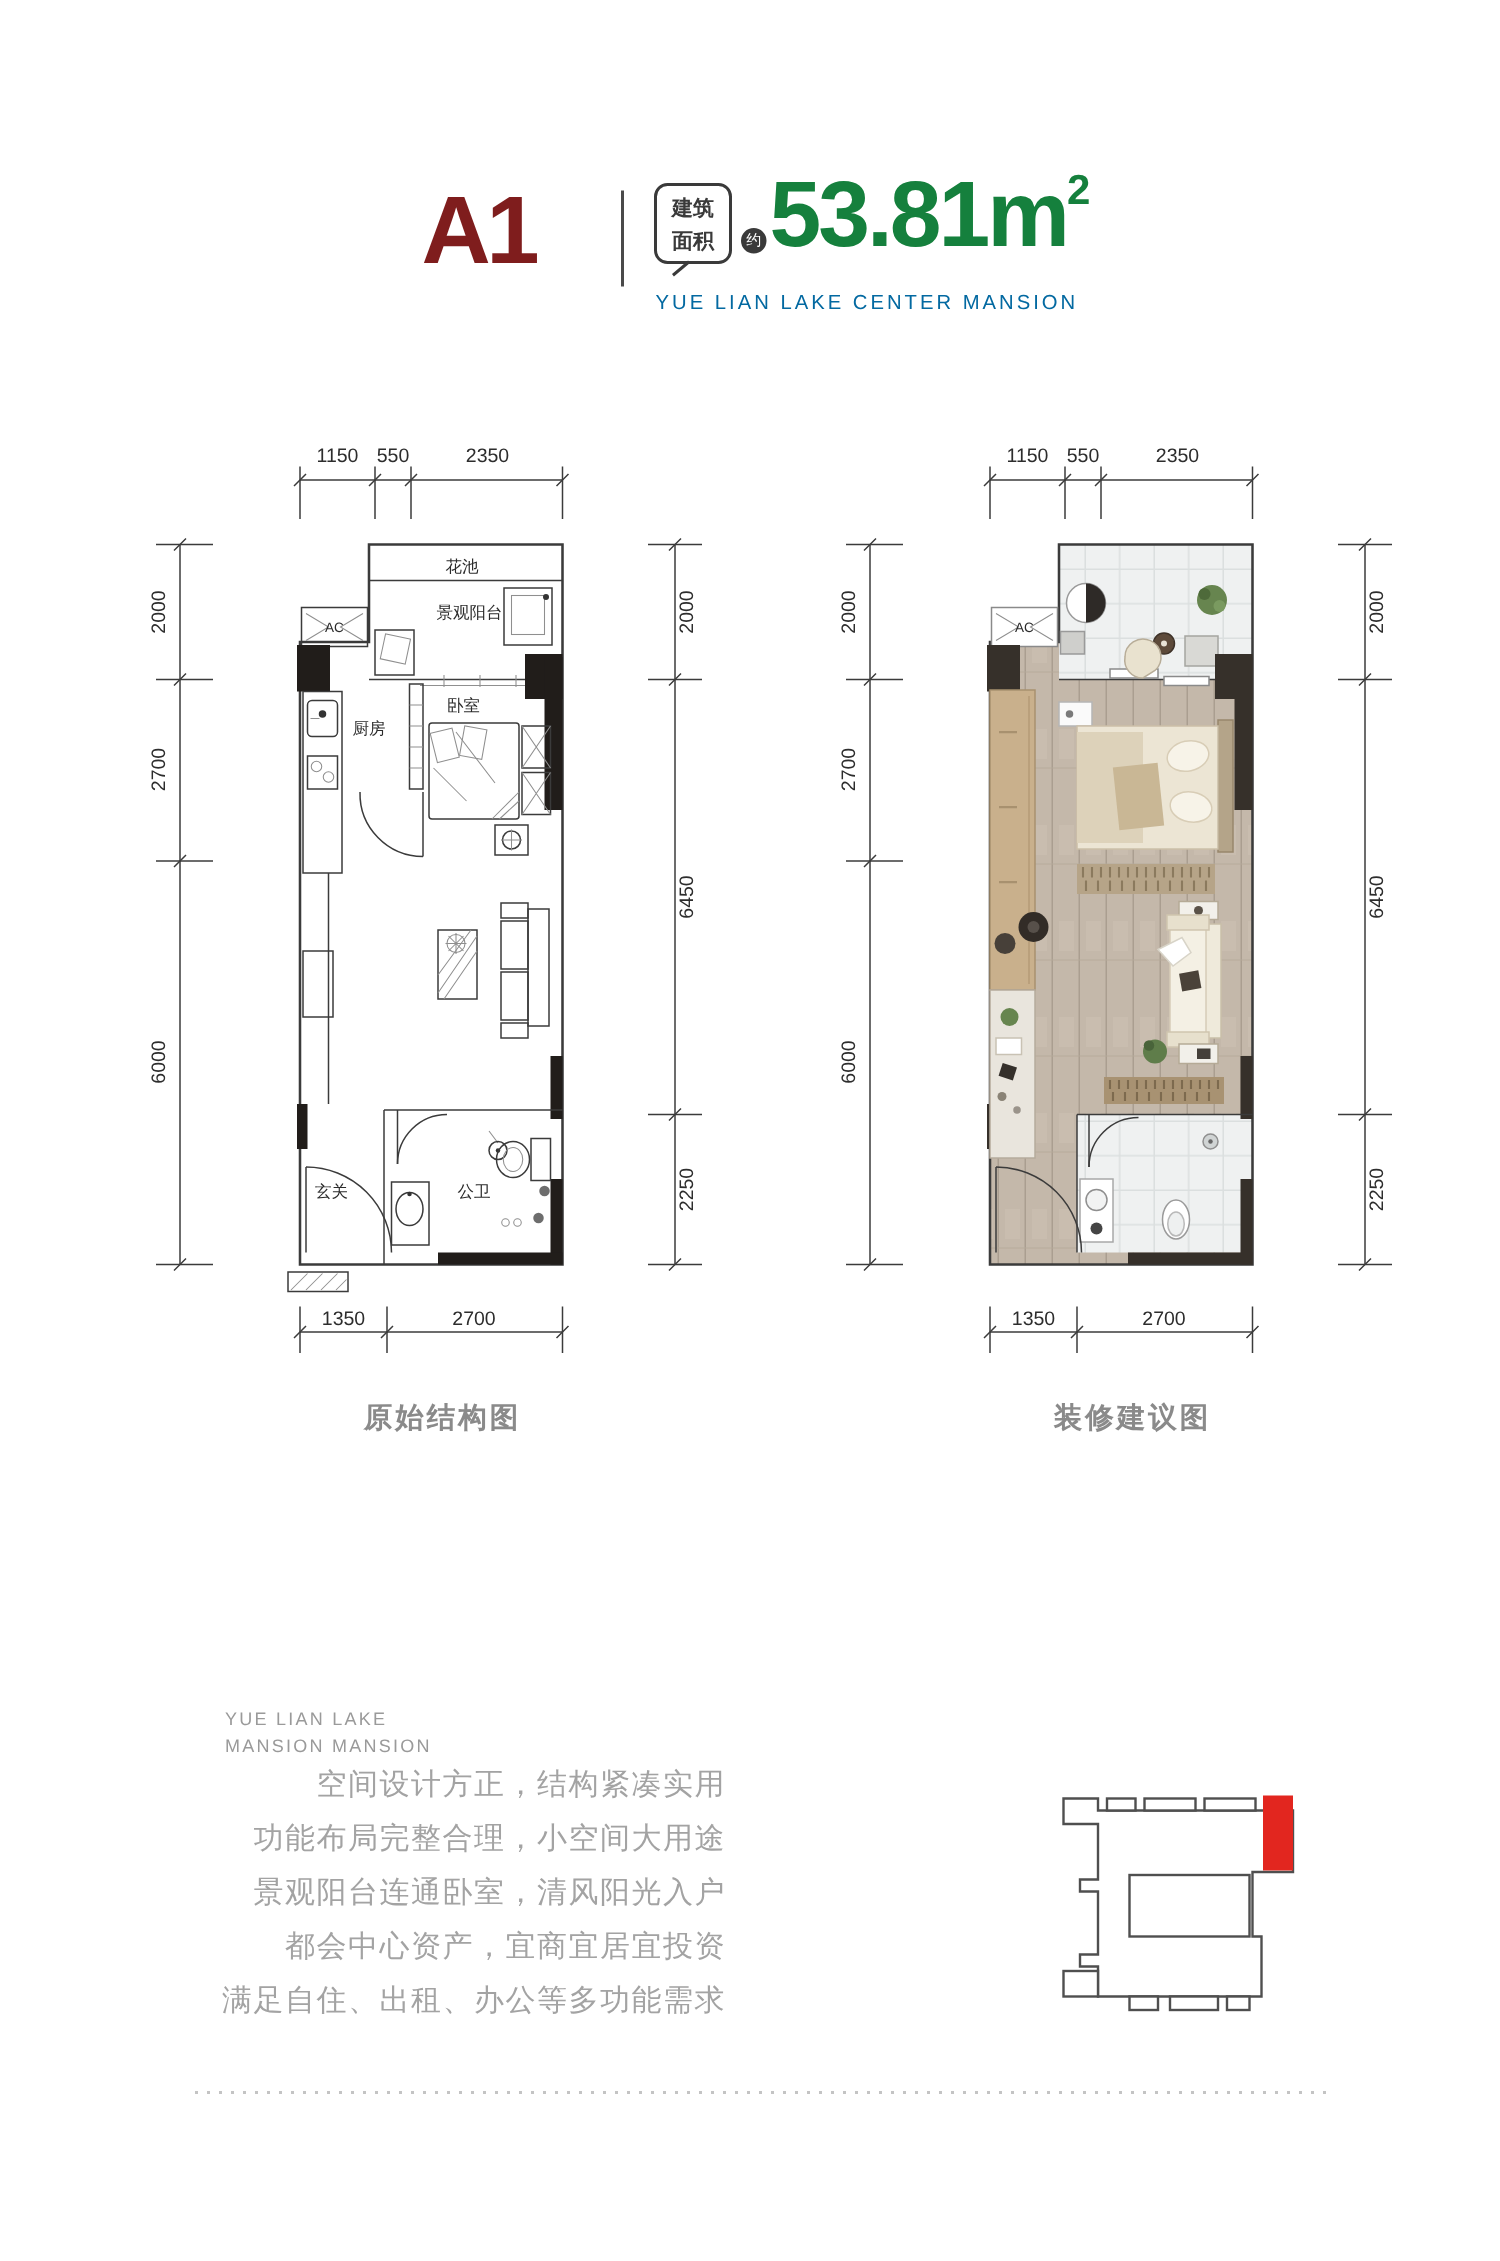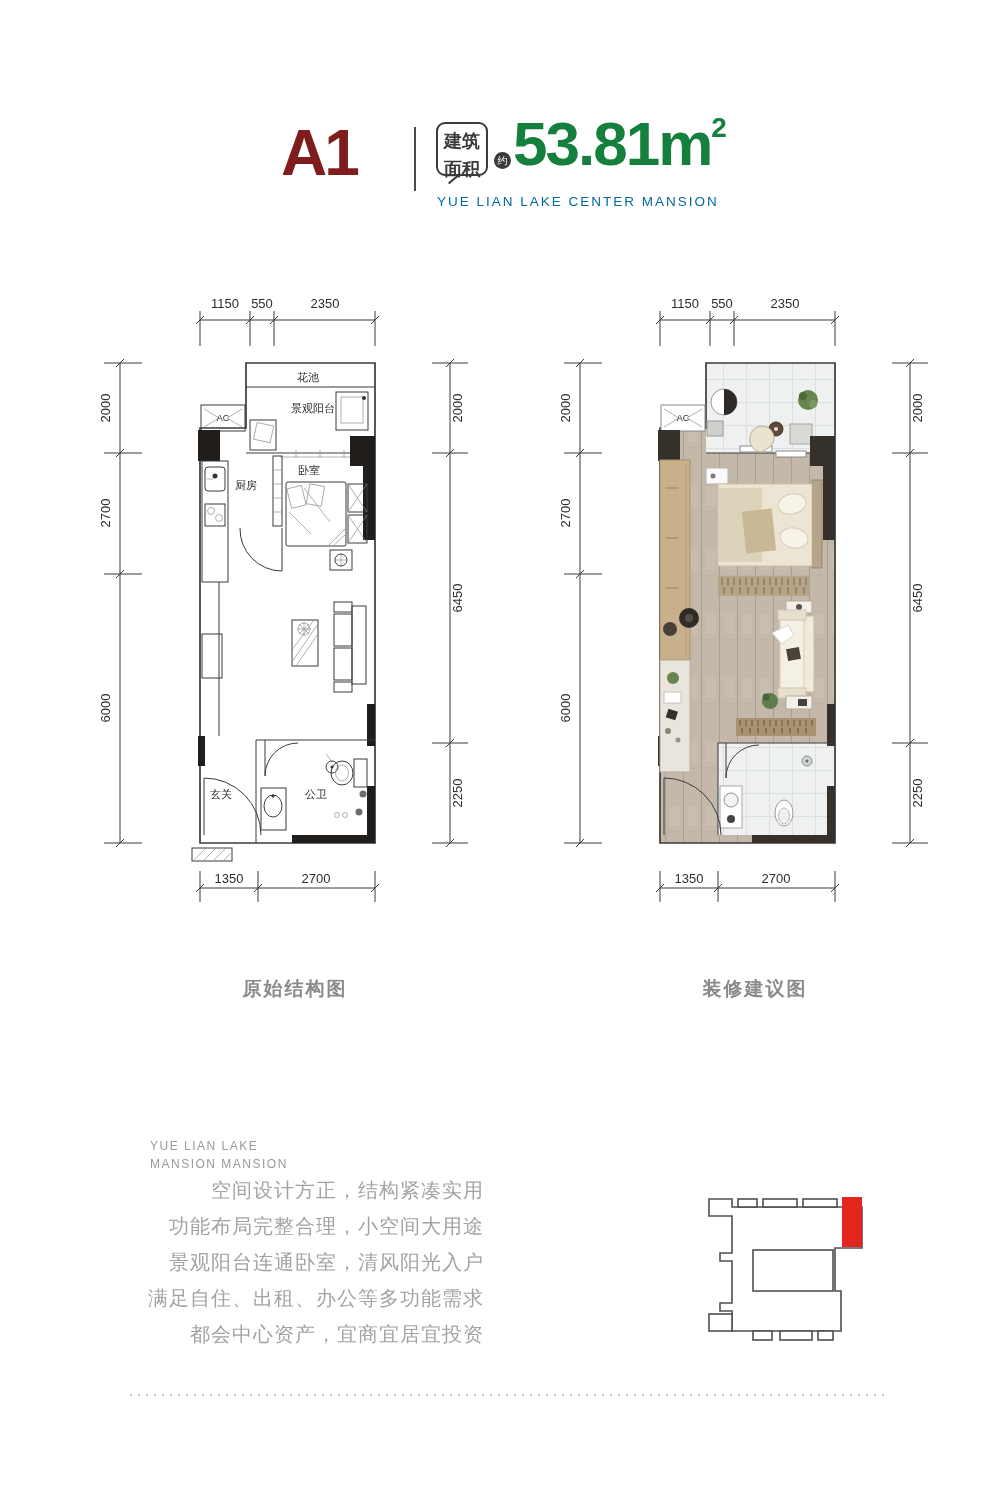--- a/index.html
+++ b/index.html
@@ -3,29 +3,29 @@
 <meta charset="utf-8">
 <style>
   html,body{margin:0;padding:0;background:#fff;}
   #canvas{position:relative;width:1000px;height:1507px;background:#ffffff;overflow:hidden;
           font-family:"Liberation Sans","DejaVu Sans",sans-serif;color:#2b2b2b;}
   .abs{position:absolute;}
   
   .unit-code{left:281px;top:116px;font-size:64px;font-weight:800;letter-spacing:-3px;color:#7f1d1d;}
   .hdr-divider{left:414px;top:127px;width:2px;height:64px;background:#4a4a4a;}
   .area-badge{left:436px;top:122px;width:52px;height:54px;border:2px solid #3a3a3a;border-radius:9px;
-              text-align:center;font-size:18px;line-height:1.55;font-weight:600;color:#3a3a3a;padding-top:4px;box-sizing:border-box;}
+              text-align:center;font-size:14px;line-height:1.55;font-weight:600;color:#3a3a3a;padding-top:4px;box-sizing:border-box;}
   .badge-tail{left:447px;top:178px;width:14px;height:2px;background:#3a3a3a;transform:rotate(-40deg);}
   .approx-circle{left:494px;top:152px;width:17px;height:17px;border-radius:50%;background:#3a3a3a;color:#fff;
                  font-size:10px;line-height:17px;text-align:center;}
   .area-value{left:513px;top:108px;font-size:62px;font-weight:800;letter-spacing:-2px;color:#15803d;}
   .area-sup{font-size:28px;vertical-align:28px;letter-spacing:0;}
   .hdr-sub{left:437px;top:194px;font-size:13.5px;letter-spacing:2px;color:#0369a1;}
   
-  .plan-caption{top:976px;width:430px;text-align:center;font-size:19px;font-weight:700;
+  .plan-caption{top:932px;width:430px;text-align:center;font-size:19px;font-weight:700;
                 letter-spacing:2px;color:#8a8a8a;}
   
   .an-title{left:148px;top:1088px;font-size:27px;letter-spacing:4px;color:#4a4a4a;font-weight:500;}
   .an-sub{left:150px;top:1137px;font-size:12px;letter-spacing:1.5px;color:#9a9a9a;line-height:18px;}
   .an-par{left:148px;top:1172px;font-size:20px;letter-spacing:1px;color:#a3a3a3;line-height:36px;text-align:right;}
   .dotted-sep{left:130px;top:1394px;width:756px;height:2px;
               background:repeating-linear-gradient(to right,#c4c4c4 0 2px,transparent 2px 8px);}
   
   svg text{font-family:"Liberation Sans","DejaVu Sans",sans-serif;}
   .dimt{font-size:13px;fill:#2d2d2d;}
@@ -370,22 +370,22 @@
   <div class="abs plan-caption" style="left:540px">装修建议图</div>
 
   <div class="abs an-sub">
     <div>YUE LIAN LAKE</div>
     <div>MANSION MANSION</div>
   </div>
   <div class="abs an-par">
     <div>空间设计方正，结构紧凑实用</div>
     <div>功能布局完整合理，小空间大用途</div>
     <div>景观阳台连通卧室，清风阳光入户</div>
+    <div>都会中心资产，宜商宜居宜投资</div>
     <div>满足自住、出租、办公等多功能需求</div>
-    <div>都会中心资产，宜商宜居宜投资</div>
   </div>
 
   <svg class="abs" style="left:695px;top:1183px" width="200" height="180" viewBox="0 0 200 180">
     <g stroke="#4f4f4f" stroke-width="1.6" fill="#ffffff">
       <path d="M14 16L37 16L37 24L167 24L167 65L140 65L140 108L146 108L146 148L37 148L37 128L25 128L25 120L37 120L37 78L25 78L25 70L37 70L37 33L14 33Z"></path>
       <rect x="43" y="16" width="19" height="8"></rect>
       <rect x="68" y="16" width="34" height="8"></rect>
       <rect x="108" y="16" width="34" height="8"></rect>
       <rect x="58" y="148" width="19" height="9"></rect>
       <rect x="85" y="148" width="32" height="9"></rect>

